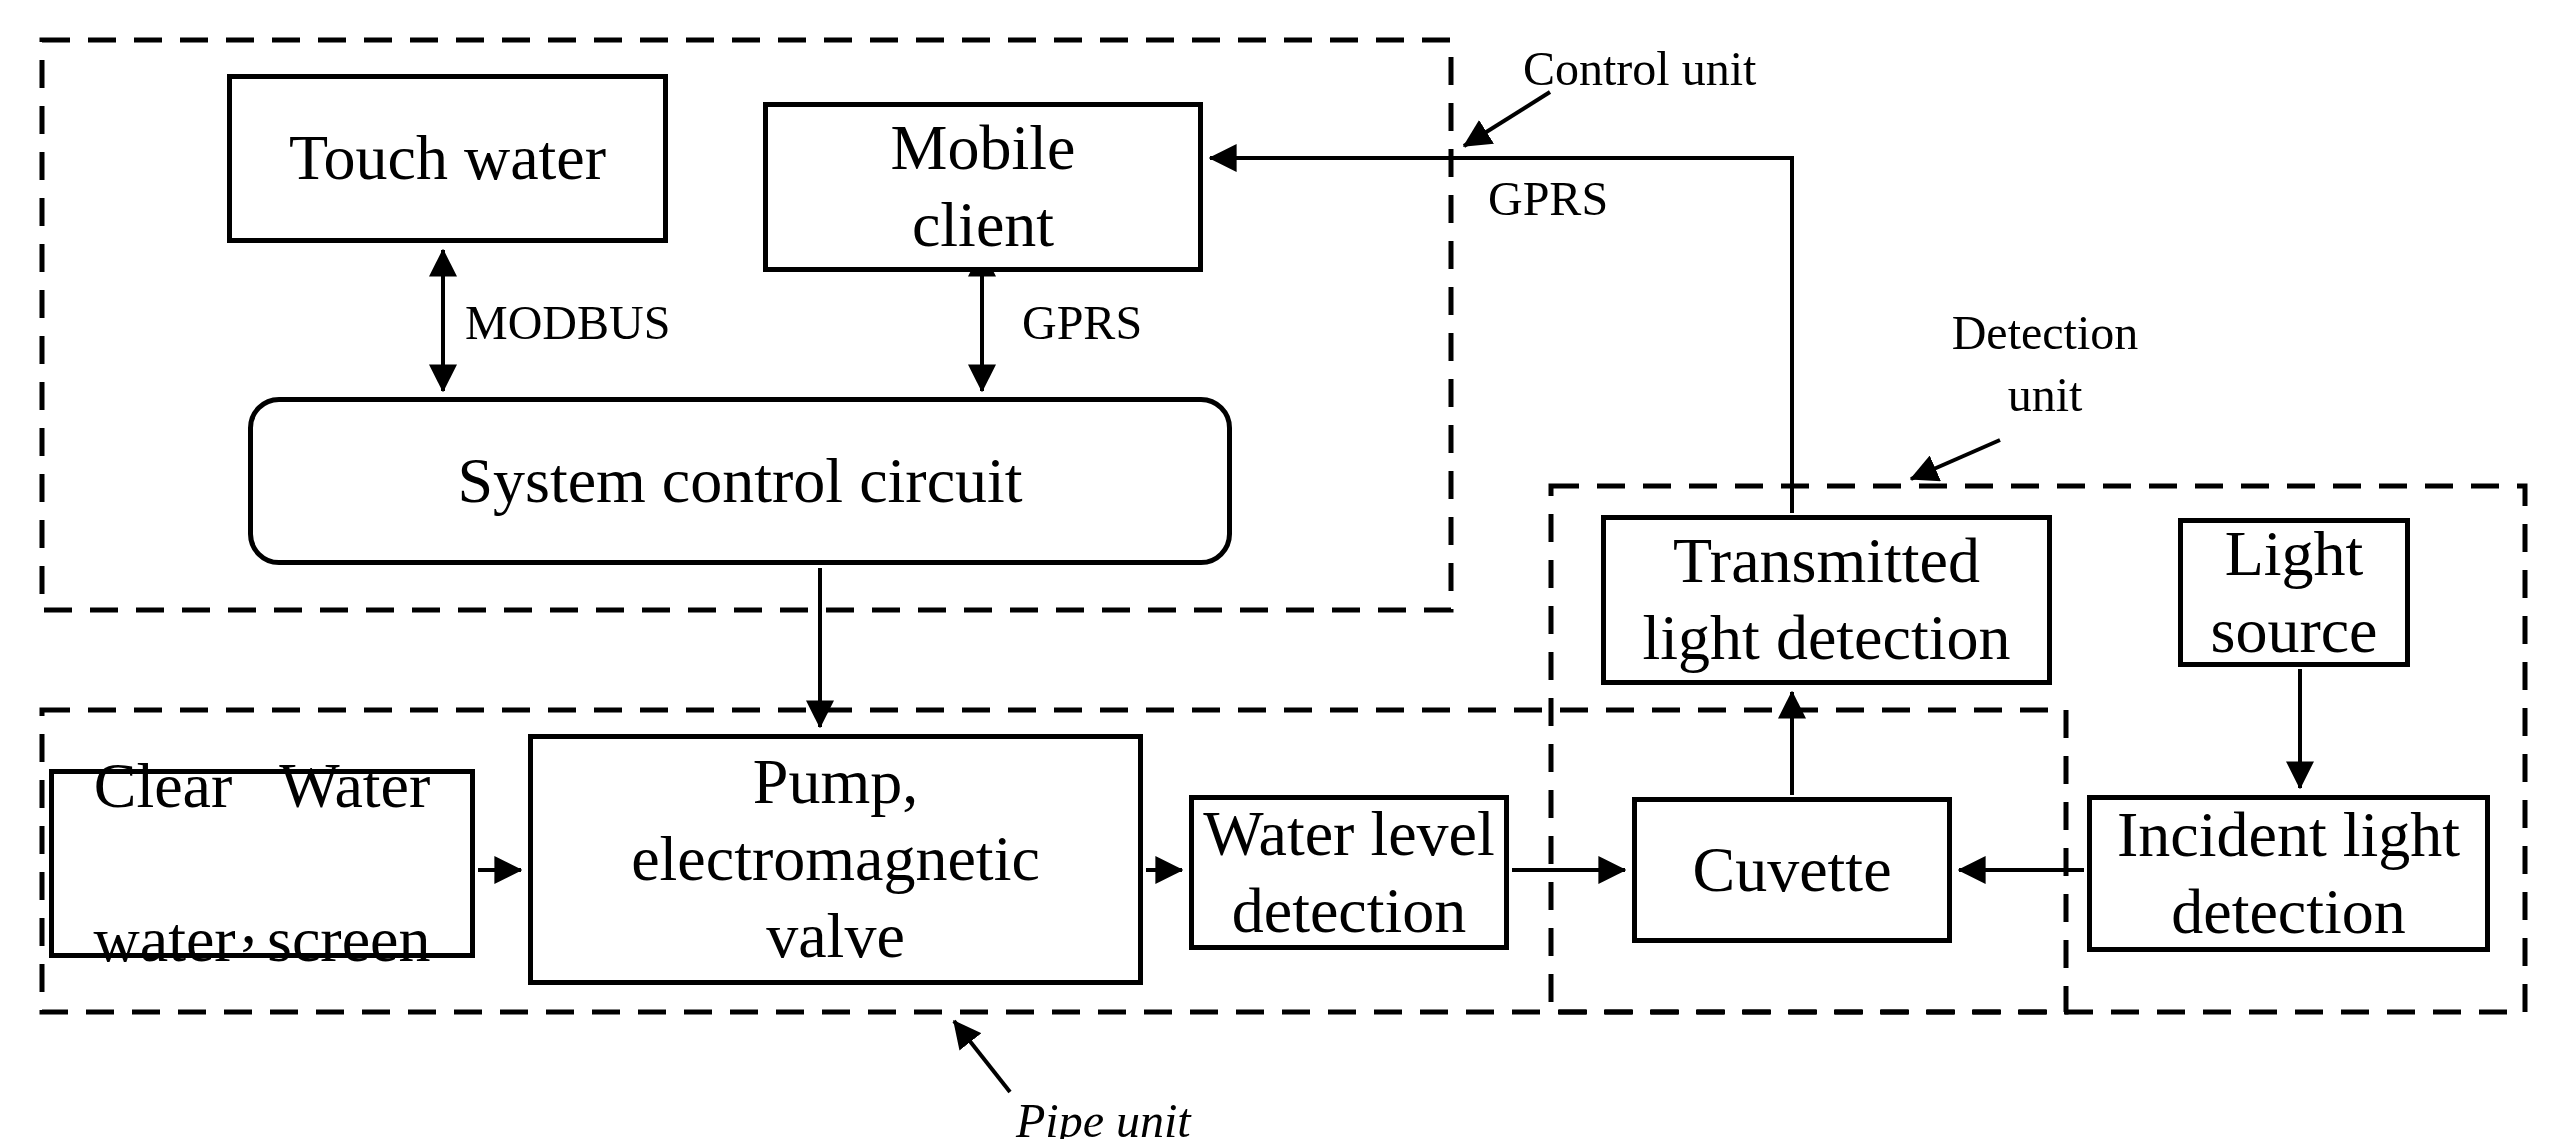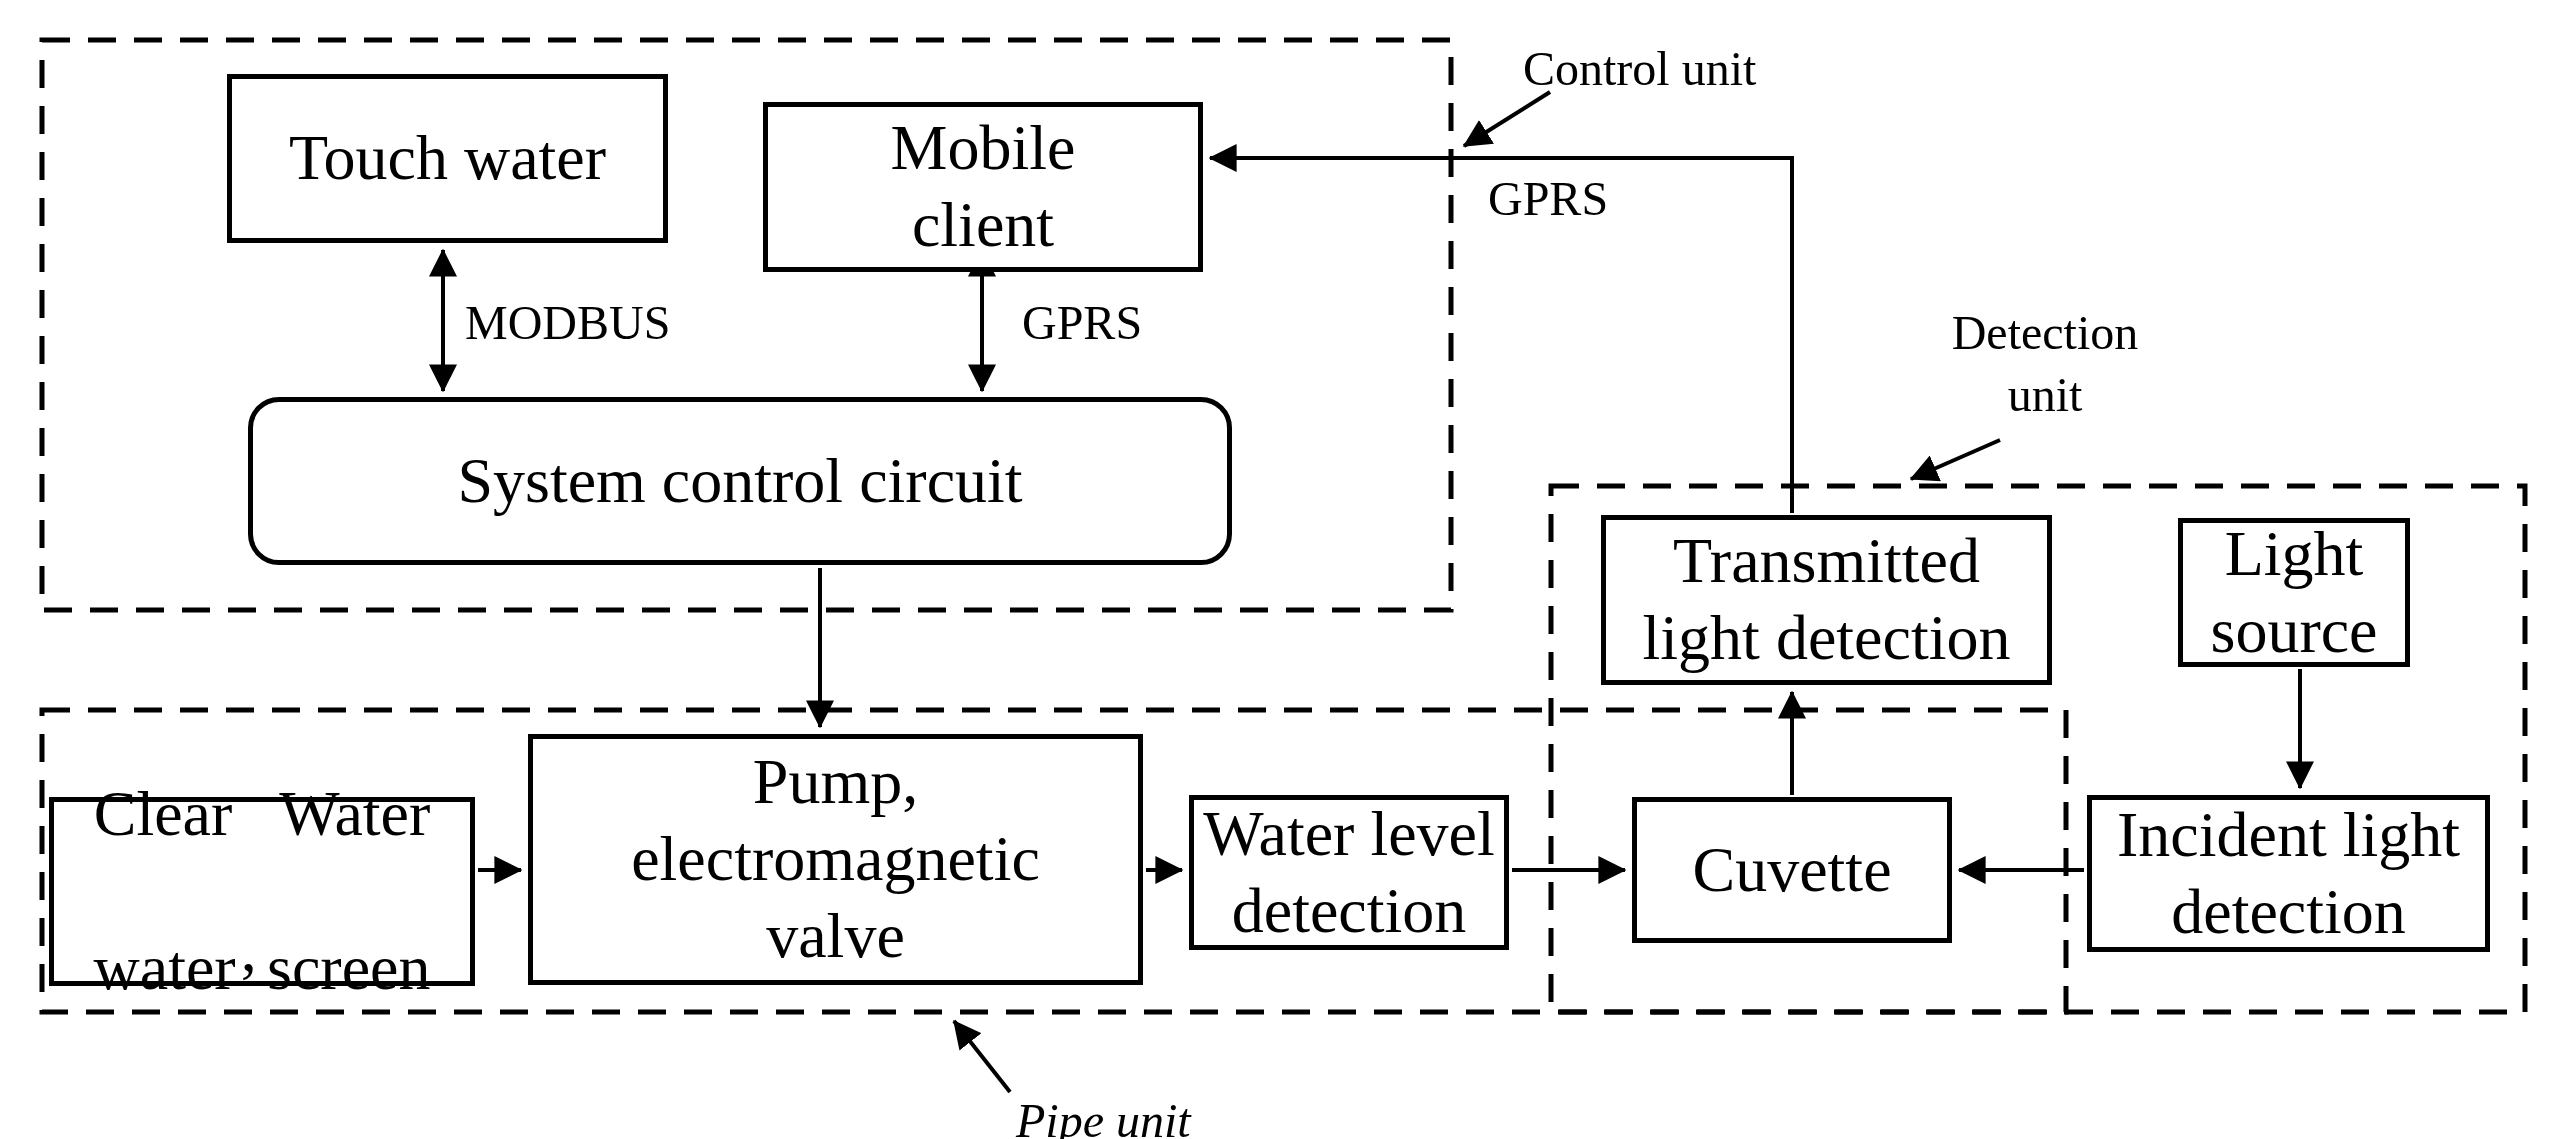--- a/index.html
+++ b/index.html
@@ -28,21 +28,21 @@
     font-size:48px; line-height:1.3;
     white-space:pre-line;
   }
 
   
   #n-touch       { left:227px;  top:74px;  width:441px; height:169px; }
   #n-mobile      { left:763px;  top:73px;  width:440px; height:170px;margin-top:29px; }
   #n-system      { left:248px;  top:397px; width:984px; height:168px;border-radius:31px; }
   #n-transmitted { left:1601px; top:515px; width:451px; height:170px; }
   #n-light       { left:2178px; top:518px; width:232px; height:149px; }
-  #n-clear       { left:49px;   top:769px; width:426px; height:189px;margin-top:28px; }
+  #n-clear       { left:49px;   top:769px; width:426px; height:189px; }
   #n-pump        { left:528px;  top:734px; width:615px; height:251px; }
   #n-water       { left:1189px; top:795px; width:320px; height:155px; }
   #n-cuvette     { left:1632px; top:797px; width:320px; height:146px; }
   #n-incident    { left:2087px; top:795px; width:403px; height:157px; }
 
   
   #lbl-modbus         { left:465px;  top:292px; }
   #lbl-gprs-local     { left:1022px; top:292px; }
   #lbl-gprs-remote    { left:1488px; top:168px; }
   #lbl-control-unit   { left:1523px; top:38px; }

